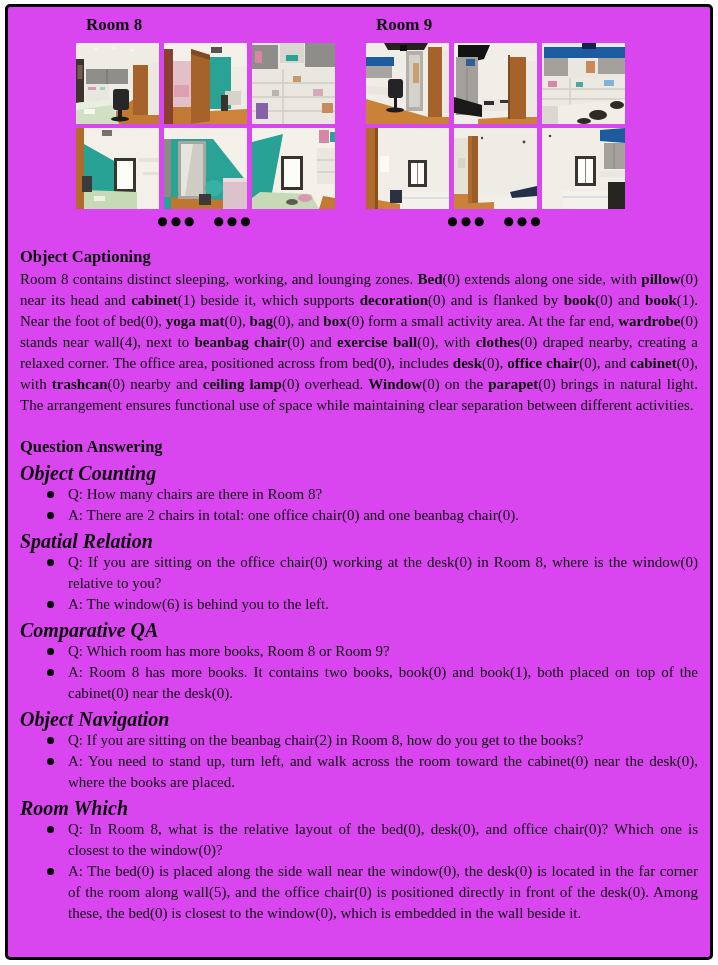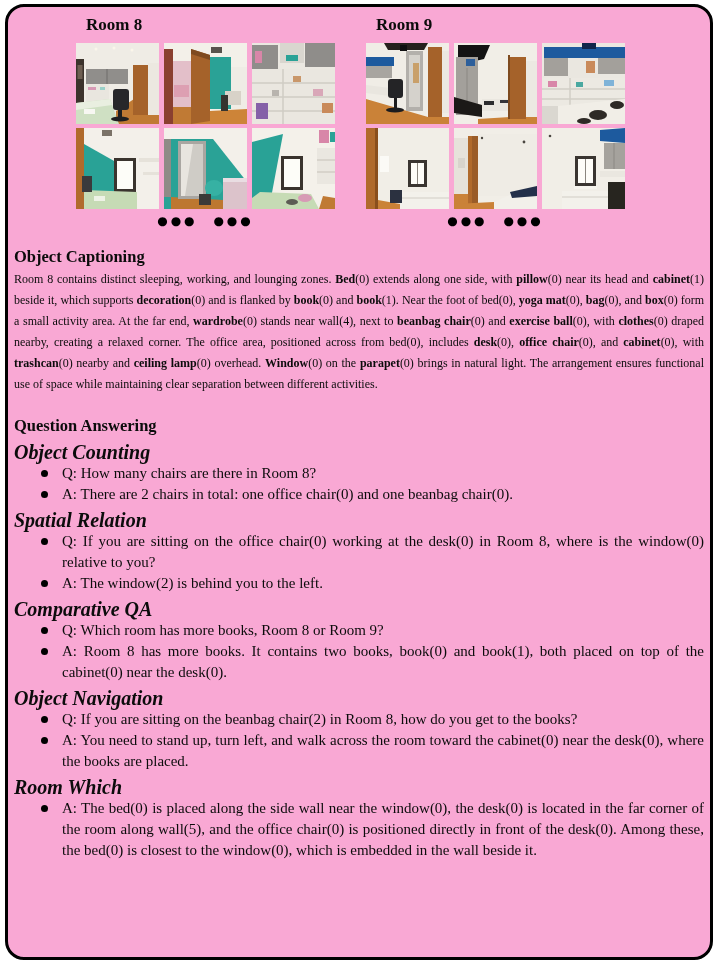--- a/index.html
+++ b/index.html
@@ -3,39 +3,39 @@
 <meta charset="utf-8">
 <style>
   html,body{margin:0;padding:0;}
   body{
     width:718px;height:965px;position:relative;background:#ffffff;
     font-family:"Liberation Serif","DejaVu Serif",serif;color:#0c0c0c;
     -webkit-font-smoothing:antialiased;
   }
   .panel{
     position:absolute;left:5px;top:4px;right:5px;bottom:5px;
-    border:3px solid #000;border-radius:19px;background:#f9a8d4;overflow:hidden;
+    border:3px solid #000;border-radius:5px;background:#d946ef;overflow:hidden;
   }
   .content{padding-top:8px;}
   
   .figure-row{display:flex;margin-left:68px;}
   .room-col{width:259px;}
   .room-col + .room-col{margin-left:31px;}
   .room-title{font-size:17px;font-weight:bold;padding-left:10px;margin-bottom:8px;line-height:20px;}
   .pgrid{display:grid;grid-template-columns:repeat(3,83px);grid-auto-rows:81px;gap:4px 5px;}
   .tile{width:83px;height:81px;display:block;background:#fff;}
   .dots{
     text-align:center;margin-top:5px;font-size:12px;line-height:14px;color:#000;
     letter-spacing:3px;word-spacing:9px;font-family:"DejaVu Sans",sans-serif;
   }
   
-  .text-wrap{padding:0 6px;}
+  .text-wrap{padding:0 12px;}
   .section-h{font-size:16.5px;font-weight:bold;line-height:22px;margin-top:18px;}
   .section-h.qa{margin-top:20px;}
-  .caption{font-size:12px;line-height:21px;text-align:justify;margin:1px 0 0 0;}
+  .caption{font-size:15px;line-height:21px;text-align:justify;margin:1px 0 0 0;}
   .caption b{font-weight:bold;}
   .qa-subtitle{font-size:20px;font-weight:bold;font-style:italic;line-height:21px;margin-top:5px;}
   .qa-list{list-style:none;margin:0;padding:0;}
   .qa-list li{
     font-size:15px;line-height:21px;text-align:justify;
     padding-left:48px;position:relative;
   }
   .qa-list li::before{
     content:"";position:absolute;left:27px;top:7px;width:7px;height:7px;
     border-radius:50%;background:#000;
@@ -284,33 +284,34 @@
       <div class="section-h qa">Question Answering</div>
       <div id="qa-sections">
           <div class="qa-subtitle">Object Counting</div>
           <ul class="qa-list">
             <li>Q: How many chairs are there in Room 8?</li>
             <li>A: There are 2 chairs in total: one office chair(0) and one beanbag chair(0).</li>
           </ul>
           <div class="qa-subtitle">Spatial Relation</div>
           <ul class="qa-list">
             <li>Q: If you are sitting on the office chair(0) working at the desk(0) in Room 8, where is the window(0) relative to you?</li>
-            <li>A: The window(2) is behind you to the left.</li>
+            <li>A: The window(6) is behind you to the left.</li>
           </ul>
           <div class="qa-subtitle">Comparative QA</div>
           <ul class="qa-list">
             <li>Q: Which room has more books, Room 8 or Room 9?</li>
             <li>A: Room 8 has more books. It contains two books, book(0) and book(1), both placed on top of the cabinet(0) near the desk(0).</li>
           </ul>
           <div class="qa-subtitle">Object Navigation</div>
           <ul class="qa-list">
             <li>Q: If you are sitting on the beanbag chair(2) in Room 8, how do you get to the books?</li>
             <li>A: You need to stand up, turn left, and walk across the room toward the cabinet(0) near the desk(0), where the books are placed.</li>
           </ul>
           <div class="qa-subtitle">Room Which</div>
           <ul class="qa-list">
+            <li>Q: In Room 8, what is the relative layout of the bed(0), desk(0), and office chair(0)? Which one is closest to the window(0)?</li>
             <li>A: The bed(0) is placed along the side wall near the window(0), the desk(0) is located in the far corner of the room along wall(5), and the office chair(0) is positioned directly in front of the desk(0). Among these, the bed(0) is closest to the window(0), which is embedded in the wall beside it.</li>
           </ul>
         </div>
     </div>
 
   </div>
 </div>
 
 </body></html>

